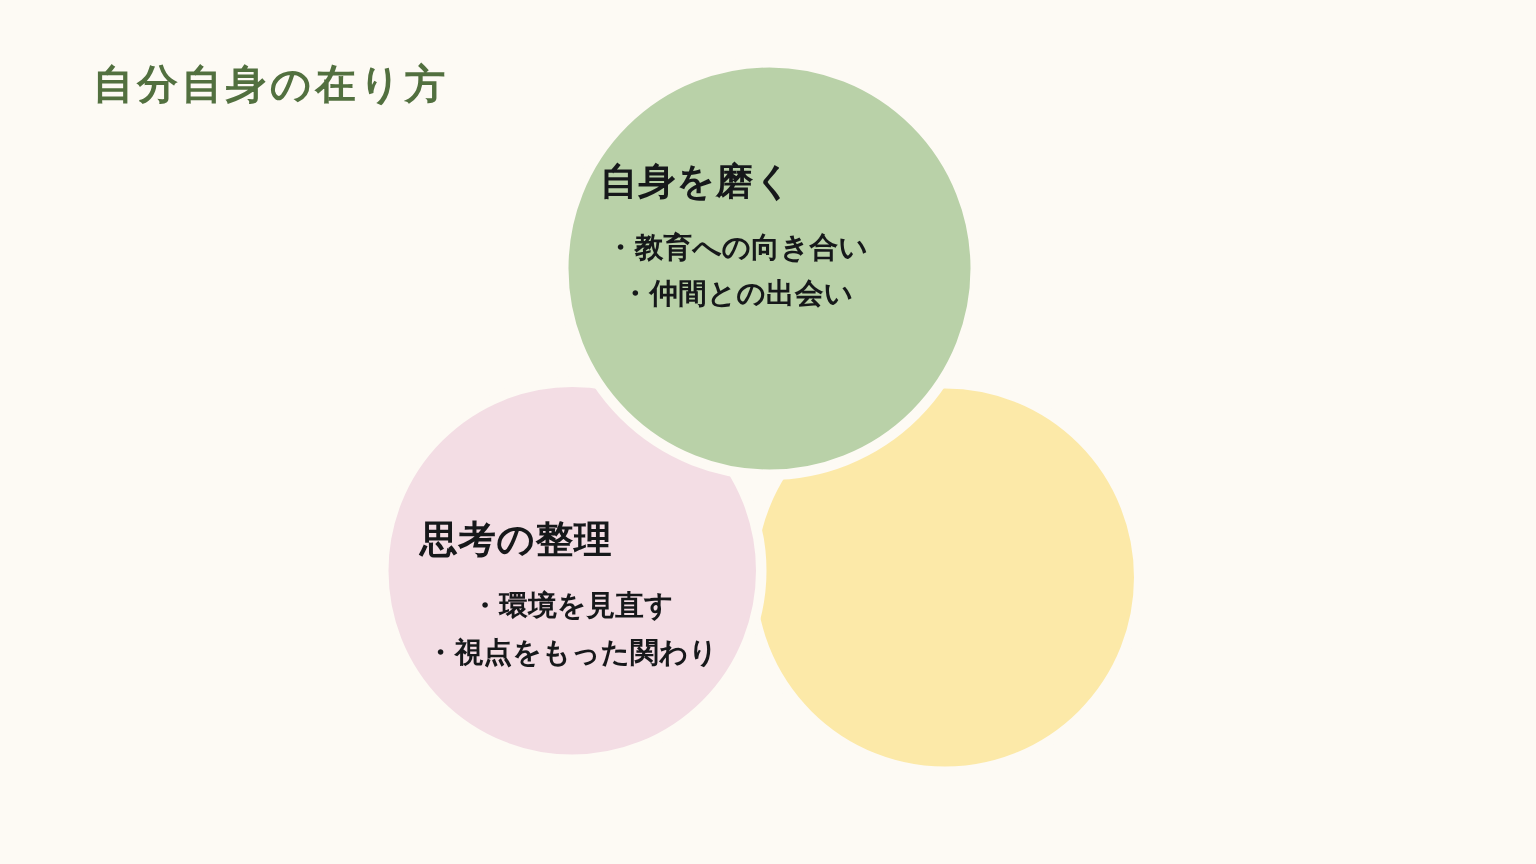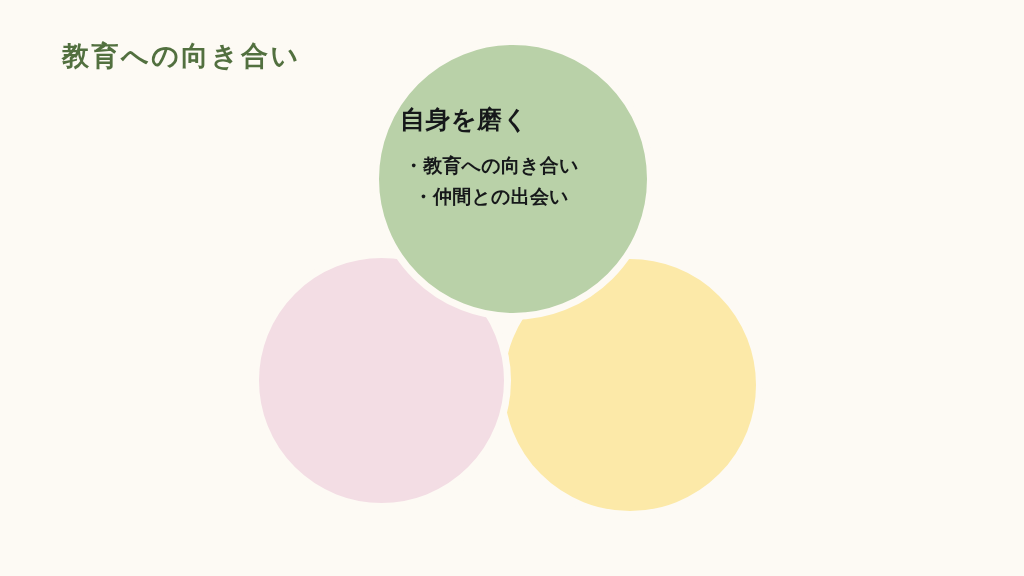--- a/index.html
+++ b/index.html
@@ -85,21 +85,20 @@
     color: #16181a;
     white-space: nowrap;
   }
 
   .lobe-heading {
     font-size: 25px;
     font-weight: 700;
     letter-spacing: 0.5px;
     line-height: 1.25;
     margin: 0 0 14px 0;
-    font-family: Liberation Mono, monospace;
   }
 
   .lobe-list {
     list-style: none;
     margin: 0;
     padding: 0;
     font-size: 19px;
     font-weight: 700;
     letter-spacing: 0.2px;
   }
@@ -117,34 +116,41 @@
 
   #text-top .lobe-list,
   #text-left .lobe-list,
   #text-right .lobe-list { padding-left: 4px; }
 </style>
 </head>
 <body style="background: rgb(253, 250, 244);">
 
 <div id="slide" style="background: rgb(253, 250, 244);">
 
-  <div id="slide-title" style="color: rgb(82, 112, 63);">教育への向き合い</div>
+  <div id="slide-title" style="color: rgb(82, 112, 63);">自分自身の在り方</div>
 
   <div class="venn-stage">
 
     <div class="circle top" style="background: rgb(185, 209, 168); border-color: rgb(253, 250, 244);"></div>
 
     <div class="circle left" style="background: rgb(243, 221, 228); border-color: rgb(253, 250, 244);"></div>
 
     <div class="circle right" style="background: rgb(252, 233, 168); border-color: rgb(253, 250, 244);"></div>
 
     <div class="lobe-text" id="text-top">
       <div class="lobe-heading">自身を磨く</div>
       <ul class="lobe-list">
         <li>・教育への向き合い</li>
         <li>・仲間との出会い</li>
       </ul>
     </div>
 
+    <div class="lobe-text" id="text-left">
+      <div class="lobe-heading">思考の整理</div>
+      <ul class="lobe-list">
+        <li>・環境を見直す</li>
+        <li>・視点をもった関わり</li>
+      </ul>
+    </div>
 
 
   </div>
 </div>
 
 </body></html>

